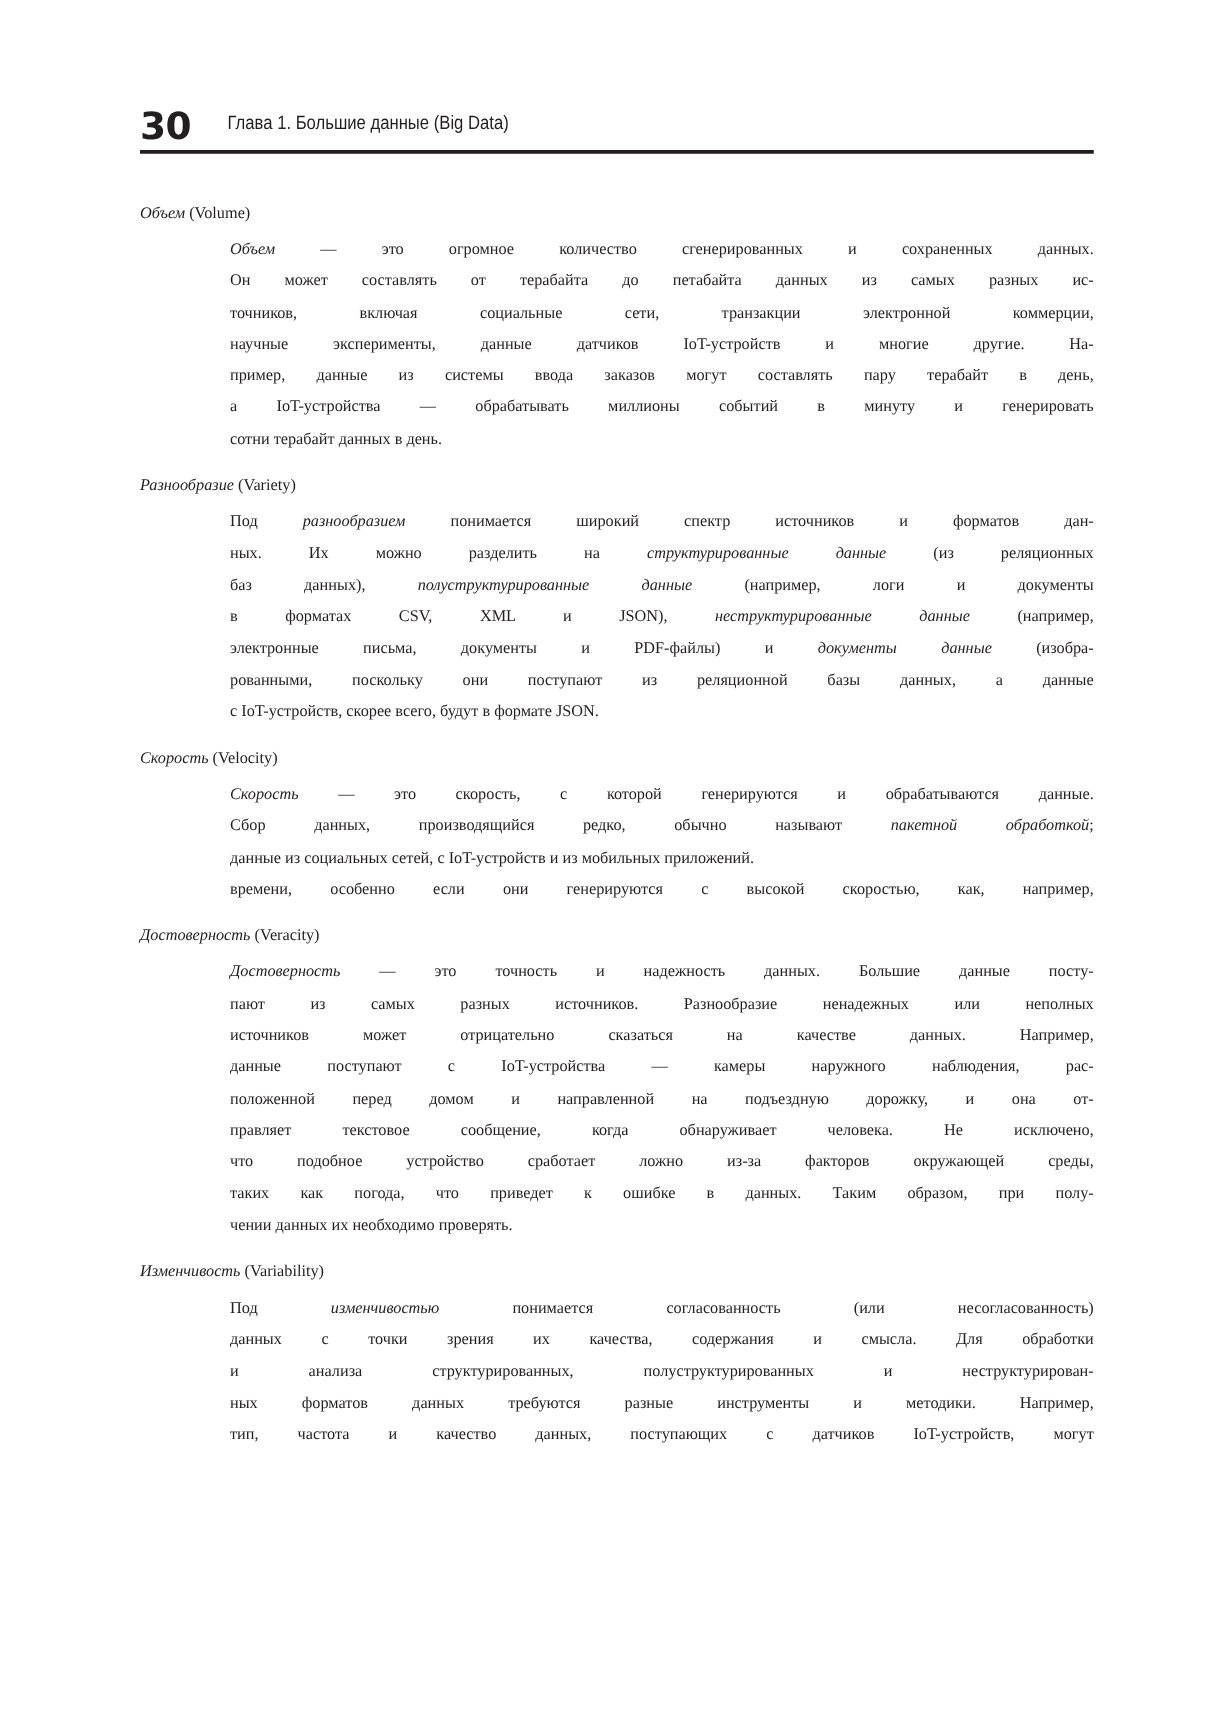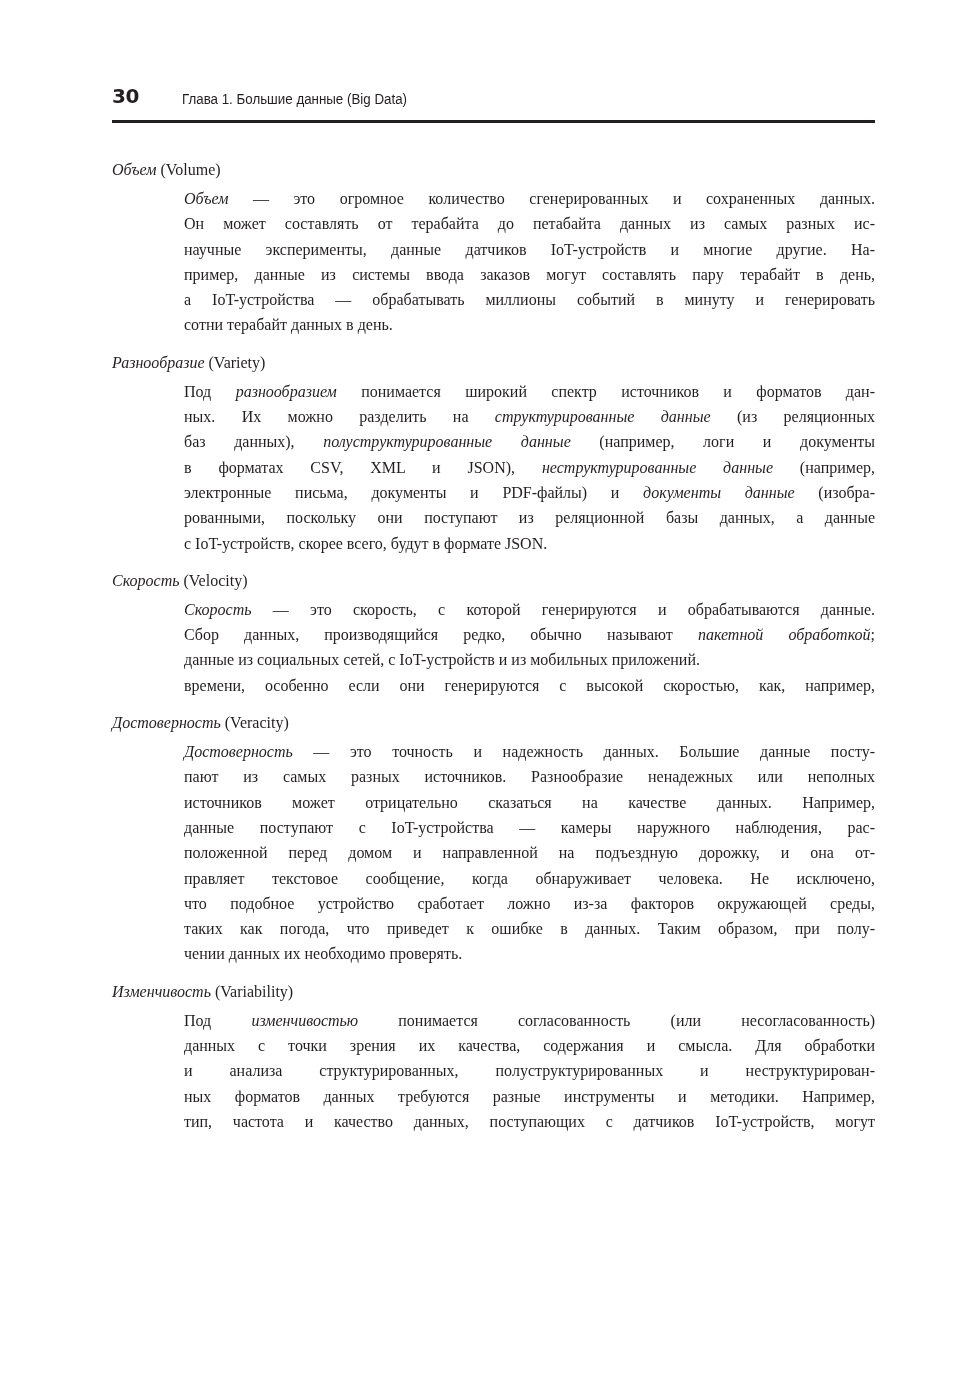--- a/index.html
+++ b/index.html
@@ -1,20 +1,20 @@
 <!DOCTYPE html>
 <html><head>
   <meta charset="utf-8">
   <style>
     html, body { margin: 0; padding: 0; background: #ffffff; }
     body { width: 974px; height: 1376px; position: relative; overflow: hidden; color: #231f20; }
     .header { position: absolute; left: 112px; top: 84px; width: 763px; height: 36px; border-bottom: 3px solid #231f20; }
-    .page-num { position: absolute; left: 0; top: 0; font-family: "DejaVu Sans", sans-serif; font-weight: bold; font-size: 20px; letter-spacing: -0.5px; }
+    .page-num { position: absolute; left: 0; top: 0; font-family: "DejaVu Sans", sans-serif; font-weight: bold; font-size: 30px; letter-spacing: -0.5px; }
     .running-head { position: absolute; left: 70px; top: 6px; font-family: "Liberation Sans", sans-serif; font-size: 15.5px; transform: scaleX(0.86); transform-origin: left top; white-space: nowrap; }
-    .content { position: absolute; left: 112px; top: 156px; width: 763px; font-family: "Liberation Serif", serif; font-size: 16px; }
+    .content { position: absolute; left: 112px; top: 156px; width: 763px; font-family: "Liberation Serif", serif; font-size: 13px; }
     .section { margin-bottom: 11px; }
     .heading { height: 27px; line-height: 27px; white-space: nowrap; margin-bottom: 3px; }
     .para { margin-left: 31px; width: 732px; }
     .line { display: block; height: 25.3px; line-height: 25.3px; white-space: nowrap; text-align: justify; text-align-last: justify; margin-left: 41px; }
     .line.last { text-align-last: left; }
     .line span { }
     i, .it { font-style: italic; }
   </style>
 </head>
 <body>
@@ -23,20 +23,21 @@
   <span class="page-num">30</span>
   <span class="running-head">Глава 1. Большие данные (Big Data)</span>
 </div>
 
 <div class="content" id="content">
     <div class="section">
       <div class="heading"><i>Объем</i> <span>(Volume)</span></div>
       <div class="para">
         <span class="line"><i>Объем</i><span> — это огромное количество сгенерированных и сохраненных данных.</span></span>
         <span class="line"><span>Он может составлять от терабайта до петабайта данных из самых разных ис-</span></span>
+        <span class="line"><span>точников, включая социальные сети, транзакции электронной коммерции,</span></span>
         <span class="line"><span>научные эксперименты, данные датчиков IoT-устройств и многие другие. На-</span></span>
         <span class="line"><span>пример, данные из системы ввода заказов могут составлять пару терабайт в день,</span></span>
         <span class="line"><span>а IoT-устройства — обрабатывать миллионы событий в минуту и генерировать</span></span>
         <span class="line last"><span>сотни терабайт данных в день.</span></span>
       </div>
     </div>
     <div class="section">
       <div class="heading"><i>Разнообразие</i> <span>(Variety)</span></div>
       <div class="para">
         <span class="line"><span>Под </span><i>разнообразием</i><span> понимается широкий спектр источников и форматов дан-</span></span>

